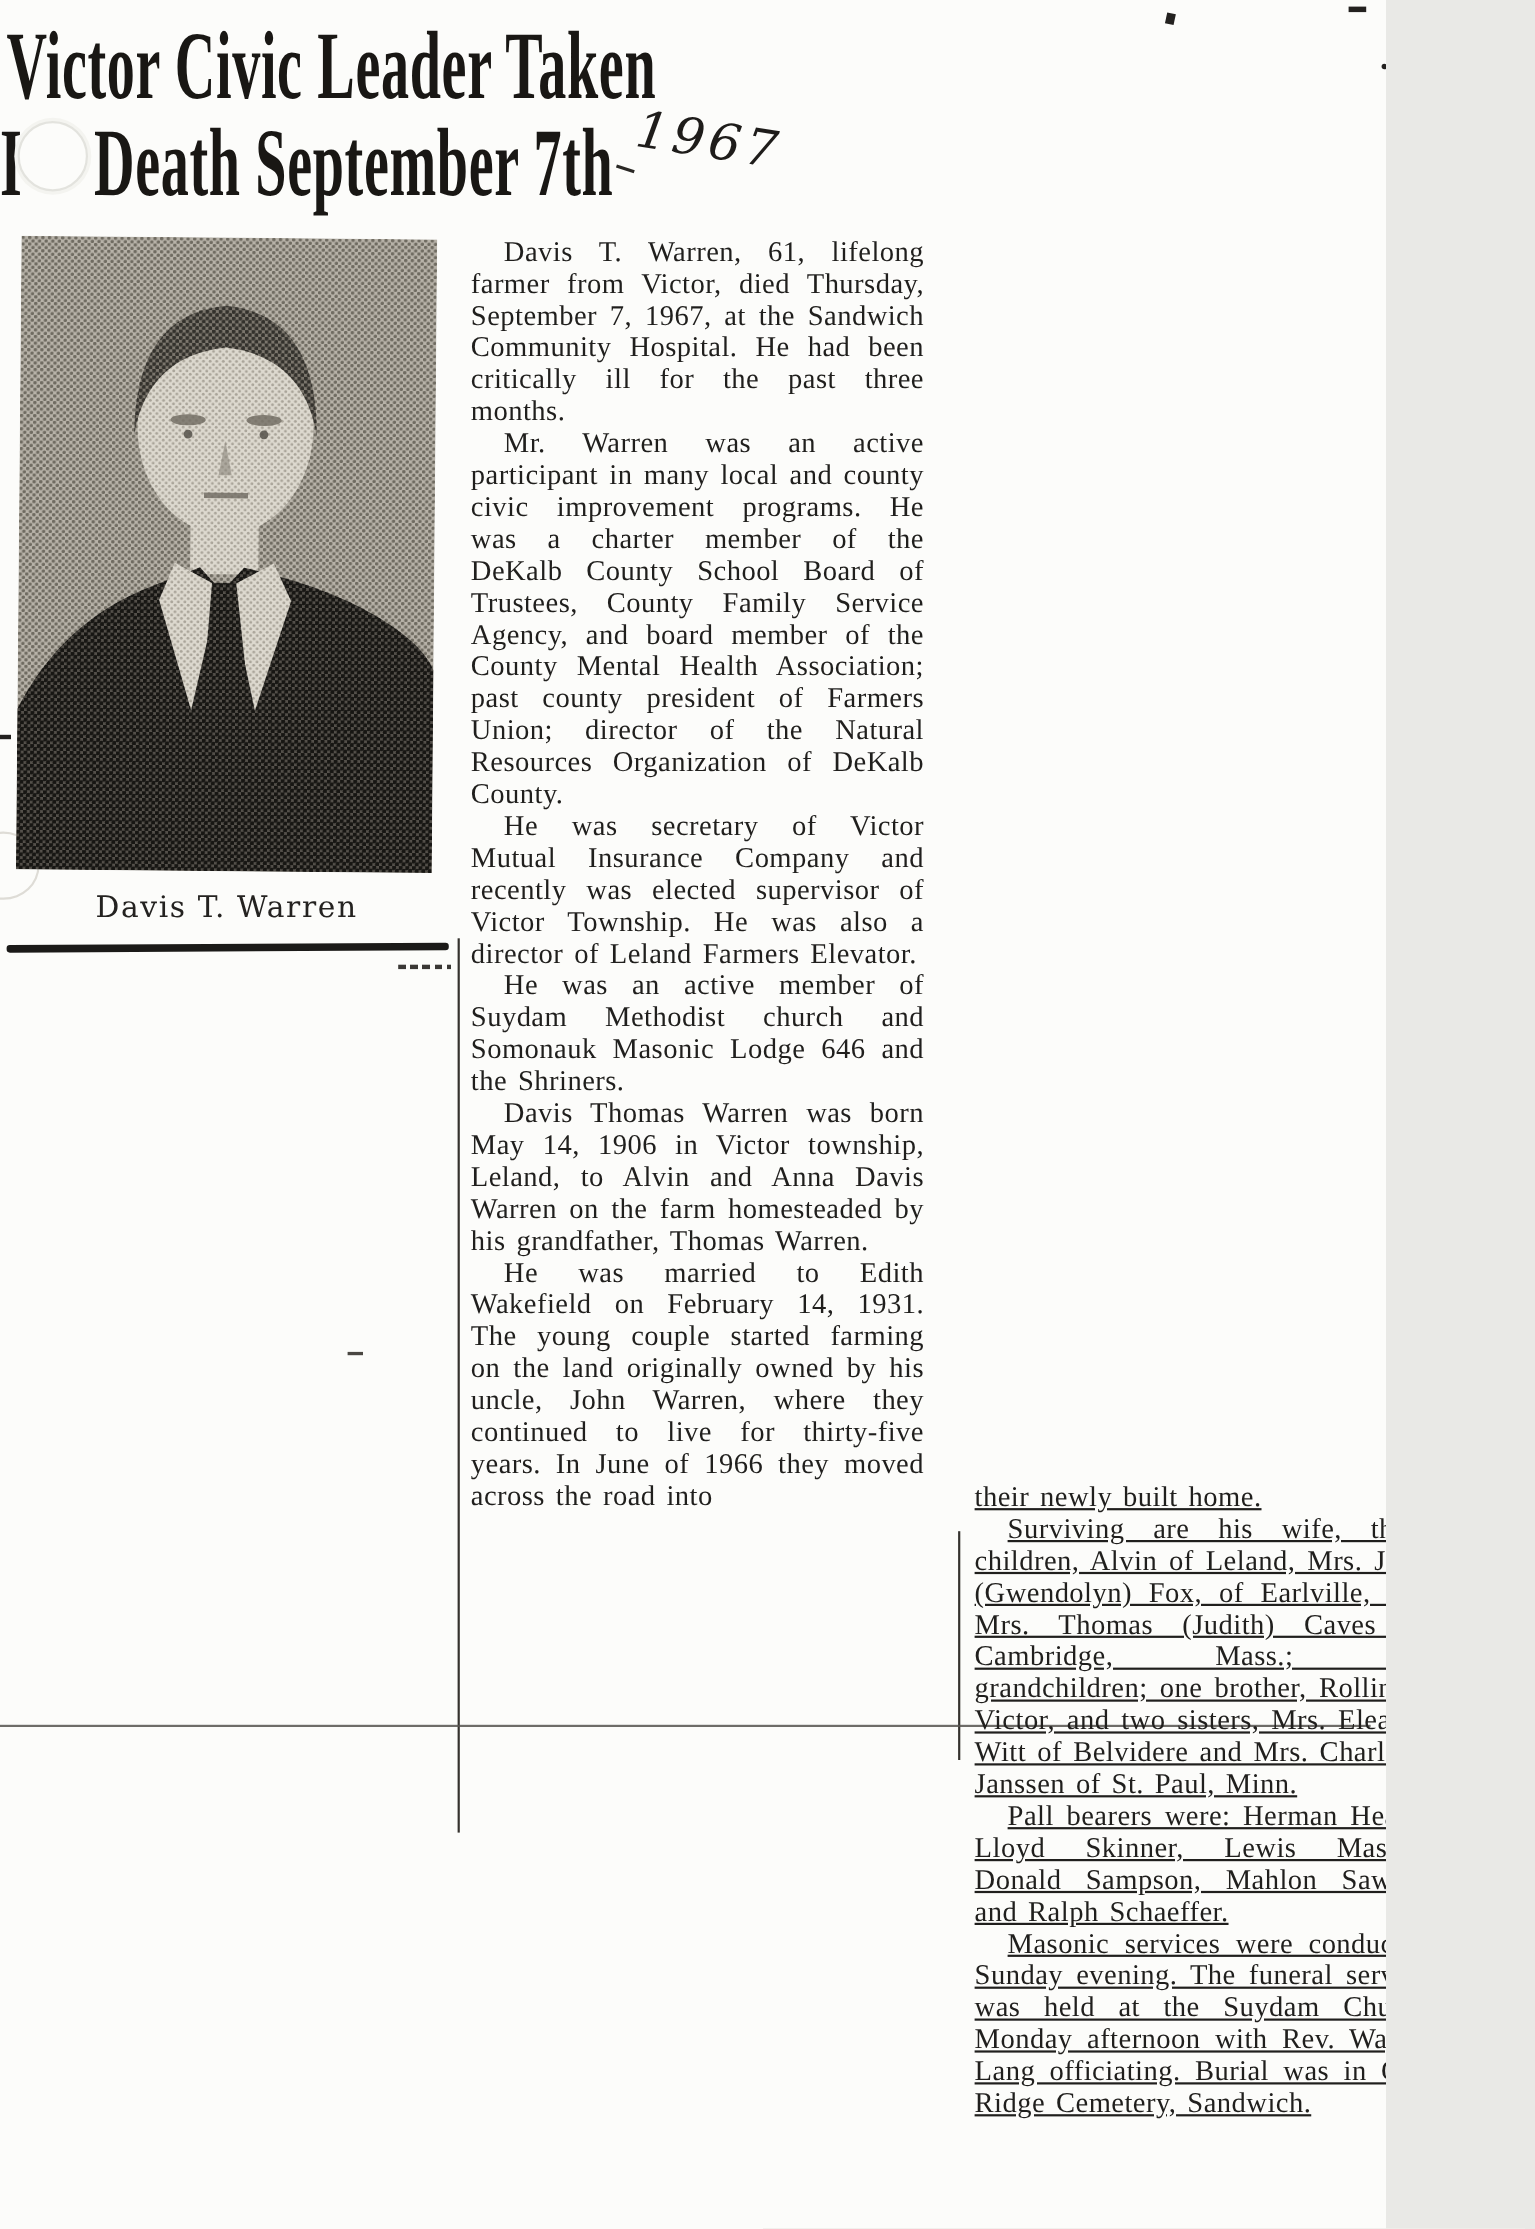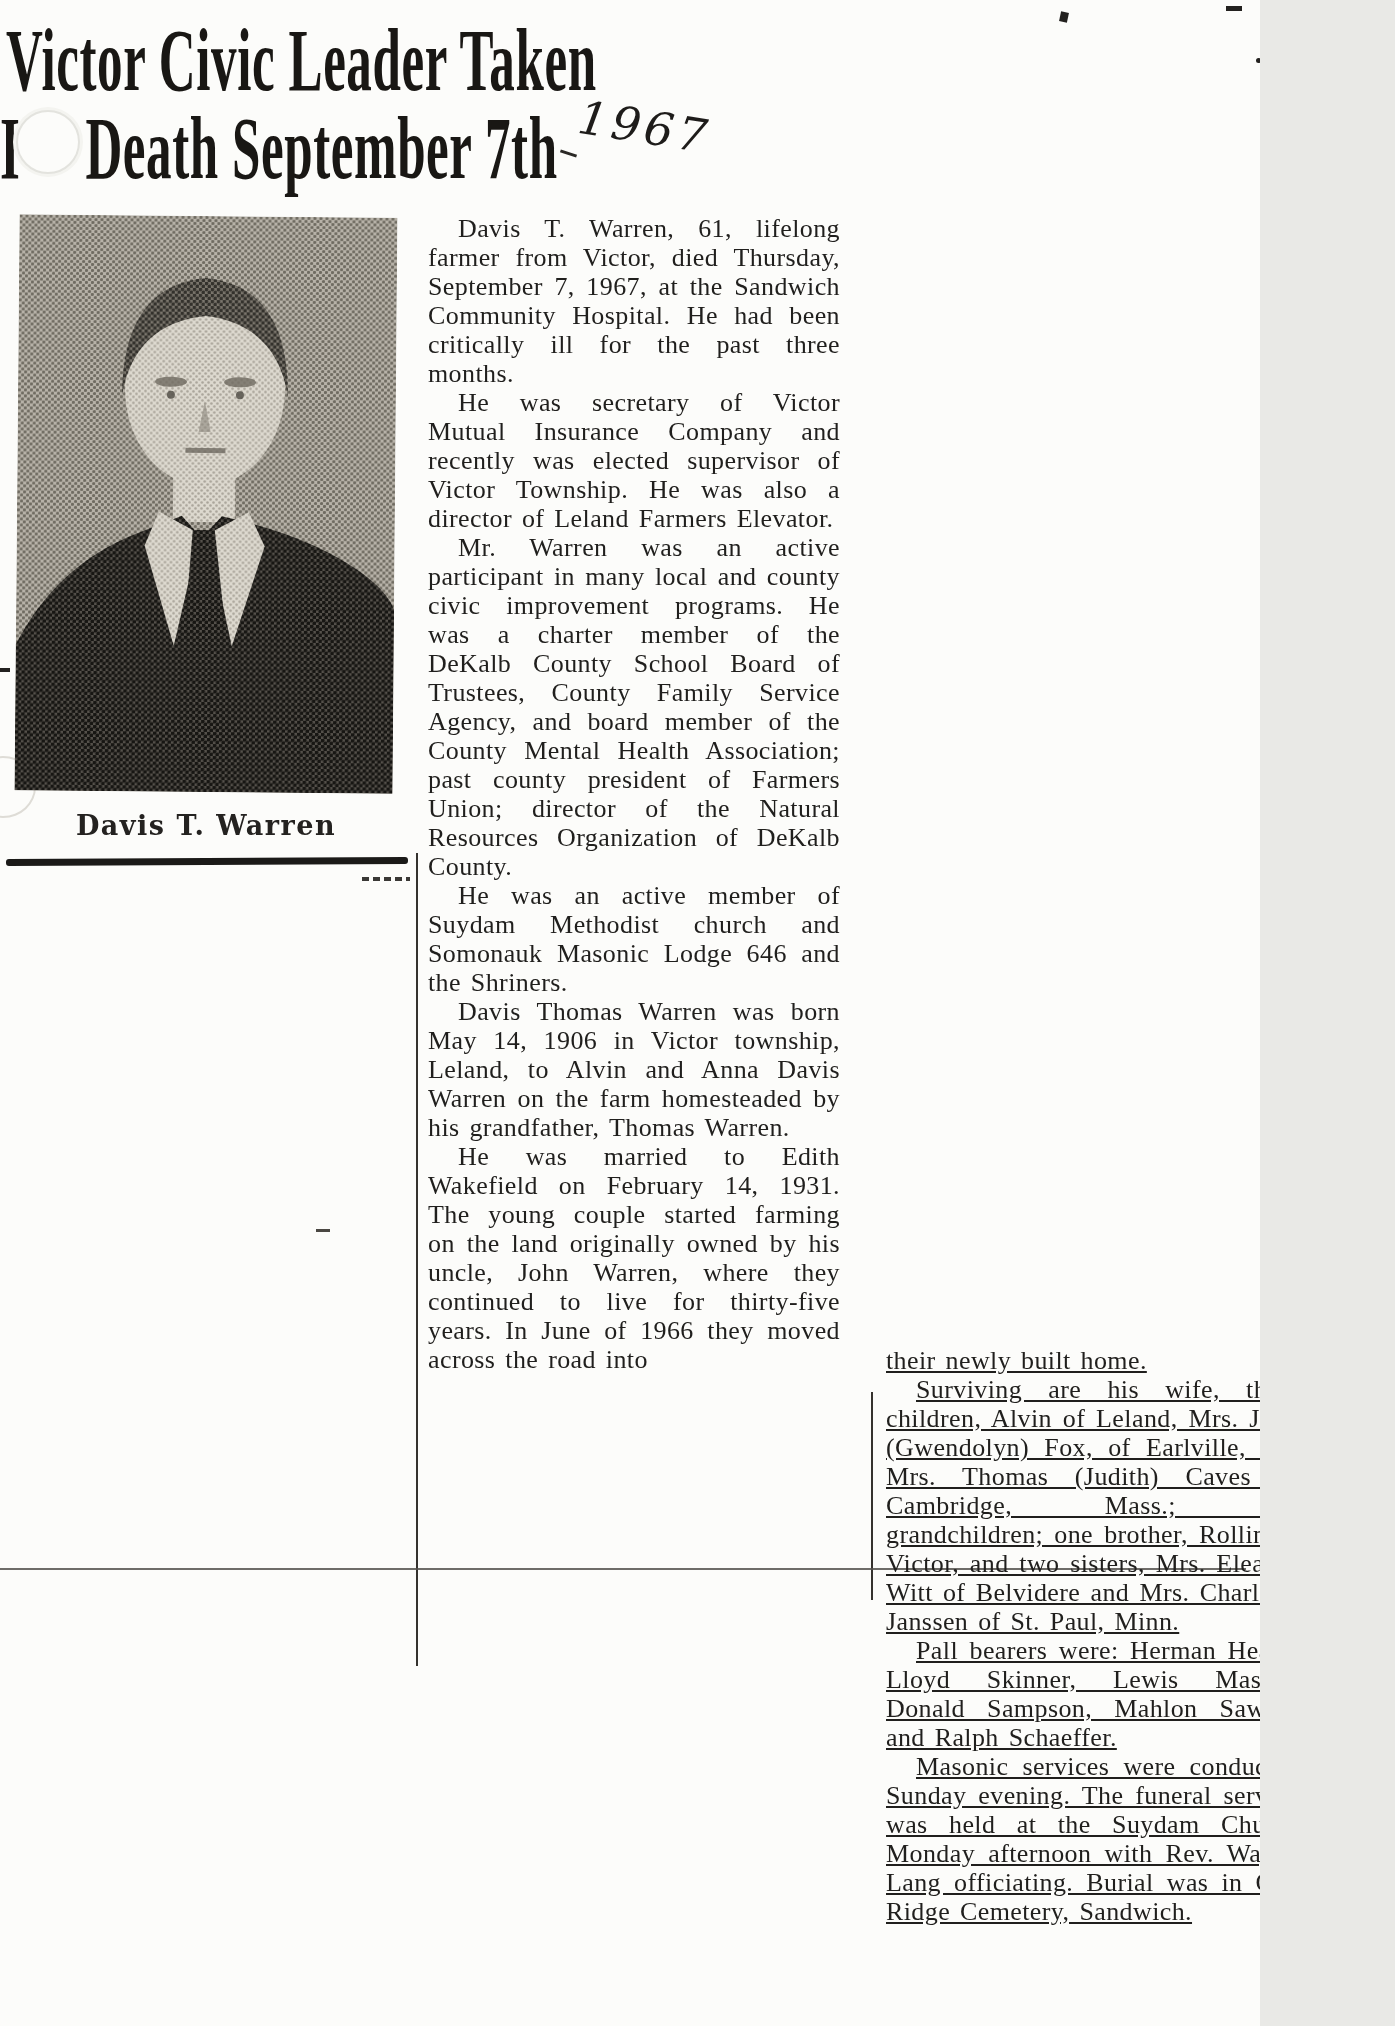--- a/index.html
+++ b/index.html
@@ -31,21 +31,21 @@
     box-shadow:0 0 0 3px #f4f4f0; z-index:3;
   }
   .edge-hole {
     position:absolute; left:-30px; top:756px; width:62px; height:58px;
     border-radius:50%; border:2px solid #dedcd6; background:transparent;
   }
   
   .photo { position:absolute; left:17px; top:216px; width:378px; height:576px; transform:rotate(.5deg); }
   .caption {
     position:absolute; left:17px; top:810px; width:378px; text-align:center;
-    font-family:"DejaVu Serif", serif; font-weight:bold; font-size:27px;
+    font-family:"DejaVu Serif", serif; font-weight:normal; font-size:27px;
     letter-spacing:1.5px; color:#242220;
   }
   
   .thick-rule { position:absolute; left:6px; top:858px; width:402px; height:7px; background:#1b1a18; border-radius:3px; transform:rotate(-.3deg); }
   .dash-mark { position:absolute; left:362px; top:877px; width:48px; height:4px;
     background:repeating-linear-gradient(90deg,#3a3835 0 7px, transparent 7px 11px); }
   .vrule { position:absolute; width:2px; background:#35322e; }
   .vrule1 { left:416px; top:853px; height:813px; }
   .vrule2 { left:871px; top:1392px; height:208px; }
   .vrule3 { left:1282px; top:1345px; height:678px; width:3px; transform-origin:0 100%; transform:rotate(1.8deg); }
@@ -137,22 +137,22 @@
 
   <div class="speck speck1"></div>
   <div class="speck speck2"></div>
   <div class="speck speck3"></div>
   <div class="speck speck4"></div>
   <div class="speck speck5"></div>
   <div class="speck speck6"></div>
 
   <div class="col col1">
     <p>Davis T. Warren, 61, lifelong farmer from Victor, died Thursday, September 7, 1967, at the Sandwich Community Hospital. He had been critically ill for the past three months.</p>
+    <p>Mr. Warren was an active participant in many local and county civic improvement programs. He was a charter member of the DeKalb County School Board of Trustees, County Family Service Agency, and board member of the County Mental Health Association; past county president of Farmers Union; director of the Natural Resources Organization of DeKalb County.</p>
     <p>He was secretary of Victor Mutual Insurance Company and recently was elected supervisor of Victor Township. He was also a director of Leland Farmers Elevator.</p>
-    <p>Mr. Warren was an active participant in many local and county civic improvement programs. He was a charter member of the DeKalb County School Board of Trustees, County Family Service Agency, and board member of the County Mental Health Association; past county president of Farmers Union; director of the Natural Resources Organization of DeKalb County.</p>
     <p>He was an active member of Suydam Methodist church and Somonauk Masonic Lodge 646 and the Shriners.</p>
     <p>Davis Thomas Warren was born May 14, 1906 in Victor township, Leland, to Alvin and Anna Davis Warren on the farm homesteaded by his grandfather, Thomas Warren.</p>
     <p>He was married to Edith Wakefield on February 14, 1931. The young couple started farming on the land originally owned by his uncle, John Warren, where they continued to live for thirty-five years. In June of 1966 they moved across the road into</p>
   </div>
 
   <div class="col col2">
     <p class="noindent">their newly built home.</p>
     <p>Surviving are his wife, three children, Alvin of Leland, Mrs. John (Gwendolyn) Fox, of Earlville, and Mrs. Thomas (Judith) Caves of Cambridge, Mass.; six grandchildren; one brother, Rollin of Victor, and two sisters, Mrs. Eleanor Witt of Belvidere and Mrs. Charlotte Janssen of St. Paul, Minn.</p>
     <p>Pall bearers were: Herman Hearn, Lloyd Skinner, Lewis Masear, Donald Sampson, Mahlon Sawyer and Ralph Schaeffer.</p>
     <p>Masonic services were conducted Sunday evening. The funeral service was held at the Suydam Church Monday afternoon with Rev. Wayne Lang officiating. Burial was in Oak Ridge Cemetery, Sandwich.</p>

